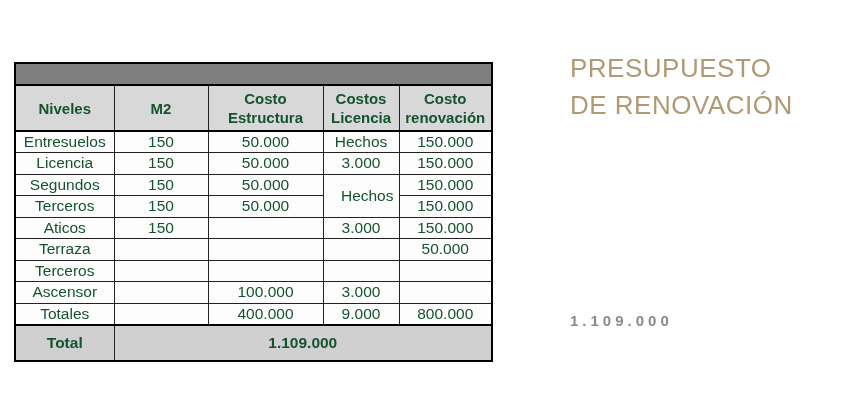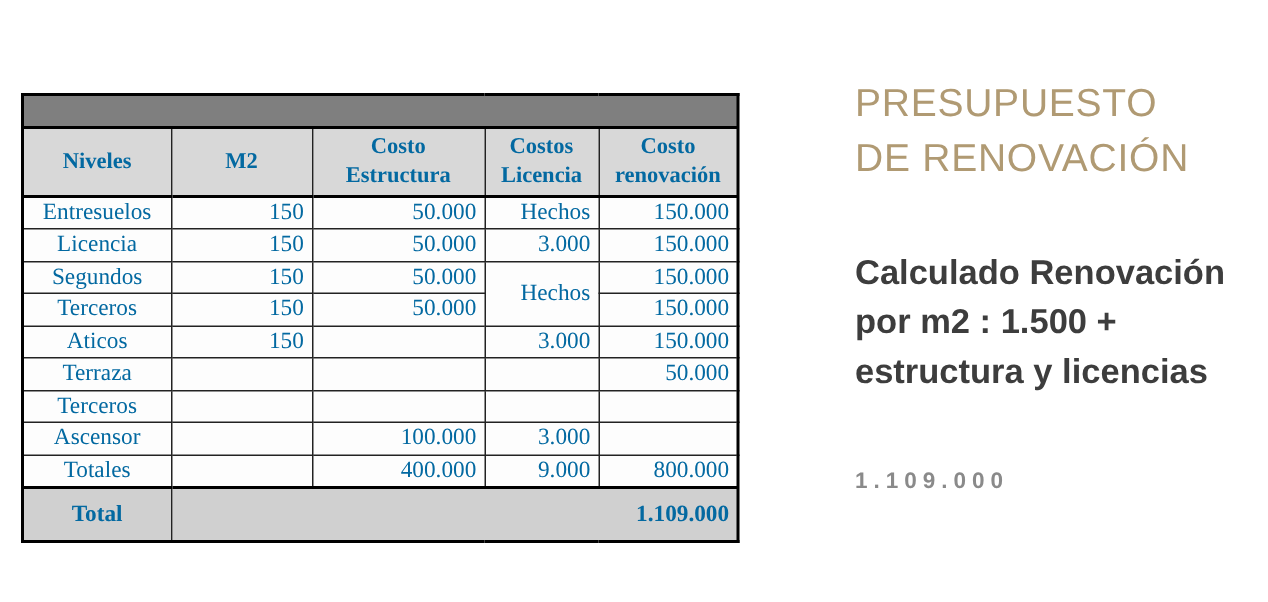--- a/index.html
+++ b/index.html
@@ -14,23 +14,23 @@
   }
 
   
   table.budget {
     position: absolute;
     left: 14px;
     top: 62px;
     width: 477px;
     border-collapse: collapse;
     table-layout: fixed;
-    font-family: Liberation Serif, serif;
+    font-family: Liberation Sans, sans-serif;
     font-size: 15.5px;
-    color: #0369a1;
+    color: #14532d;
     border: 2px solid #000000;
   }
   table.budget td, table.budget th {
     border: 1px solid #222222;
     padding: 0 5px;
     overflow: hidden;
     white-space: nowrap;
   }
   tr.band td {
     height: 22px;
@@ -43,21 +43,21 @@
     font-weight: bold;
     font-size: 15px;
     line-height: 19px;
     text-align: center;
     vertical-align: middle;
     white-space: pre-line;
     border-bottom: 2px solid #000000;
   }
   tr.data td { height: 21.5px; background: #fdfdfd; }
   td.al { text-align: center; }
-  td.ar { text-align: right; }
+  td.ar { text-align: center; }
   td.merged { text-align: right; vertical-align: middle; }
   tr.totalrow td {
     height: 36px;
     background: #d0d0d0;
     font-weight: bold;
     border-top: 2px solid #000000;
   }
 
   
   .panel-title {
@@ -185,18 +185,15 @@
     </tr>
     <tr class="totalrow">
       <td class="al">Total</td>
       <td class="ar" colspan="4">1.109.000</td>
     </tr>
   </tbody>
     </table>
 
   <div class="panel-title">PRESUPUESTO
 DE RENOVACIÓN</div>
-  <div class="panel-note">Calculado Renovación
-por m2 : 1.500 +
-estructura y licencias</div>
   <div class="panel-total">1.109.000</div>
 
 </div>
 
 </body></html>

